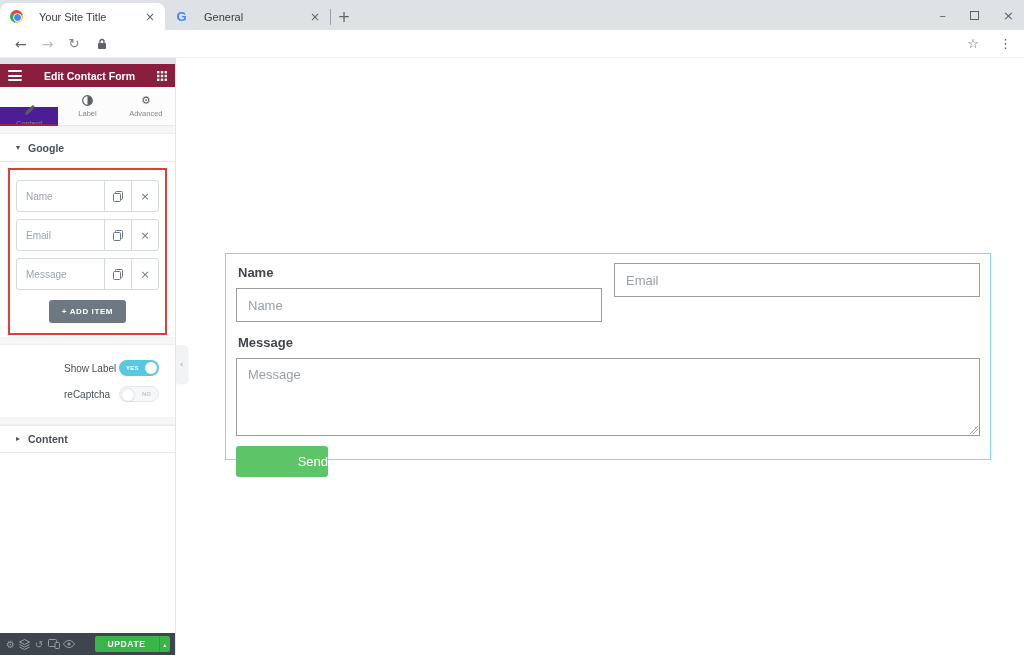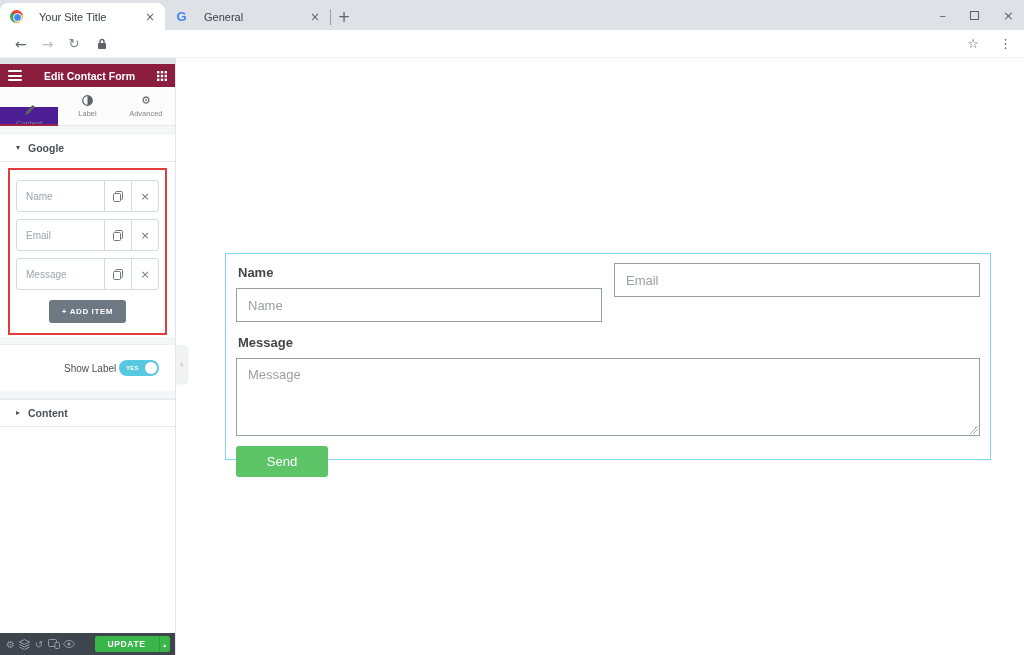--- a/index.html
+++ b/index.html
@@ -122,21 +122,21 @@
   .f-input { width:100%; height:34px; border:1px solid #989da2; background:#fff; padding:0 11px;
     font-size:13px; color:#333; font-family:inherit; outline:none; }
   .f-input::placeholder, .f-textarea::placeholder { color:#9aa0a6; }
   .msg-label { margin-top:13px; }
   .ta-wrap { position:relative; }
   .f-textarea { width:100%; height:78px; border:1px solid #989da2; background:#fff; padding:8px 11px;
     font-size:13px; color:#333; font-family:inherit; outline:none; resize:none; display:block; }
   .ta-grip { position:absolute; right:2px; bottom:2px; width:9px; height:9px; pointer-events:none;
     background:linear-gradient(135deg, transparent 0 50%, #aaa 50% 57%, transparent 57% 70%, #aaa 70% 77%, transparent 77%); }
   .send-btn { margin-top:10px; background:#5dc467; color:#fff; border:none; border-radius:3px;
-    font-size:13px; padding:8px 0; width:92px; cursor:pointer; font-family:inherit; }
+    font-size:13px; padding:8px 0; width:92px; cursor:pointer; font-family:inherit;text-align:right; }
 </style>
 </head>
 <body>
 
 <div class="screen">
 
   <div class="tabstrip">
     <div class="tab active">
       <span class="favicon-chrome"></span>
       <span class="tab-title">Your Site Title</span>
@@ -271,20 +271,27 @@
     </div>
 
     <div class="panel-gap"></div>
 
     <div class="toggles">
       <div class="toggle-row">
         <span class="toggle-label">Show Label</span>
         <span class="switch on">
           <span class="state">YES</span>
           <span class="knob"></span>
+        </span>
+      </div>
+      <div class="toggle-row">
+        <span class="toggle-label">reCaptcha</span>
+        <span class="switch off">
+          <span class="knob"></span>
+          <span class="state">NO</span>
         </span>
       </div>
     </div>
 
     <div class="panel-gap"></div>
 
     <div class="section-head settings-head">
       <span class="section-caret glyph">▸</span>
       <span class="section-label">Content</span>
     </div>

